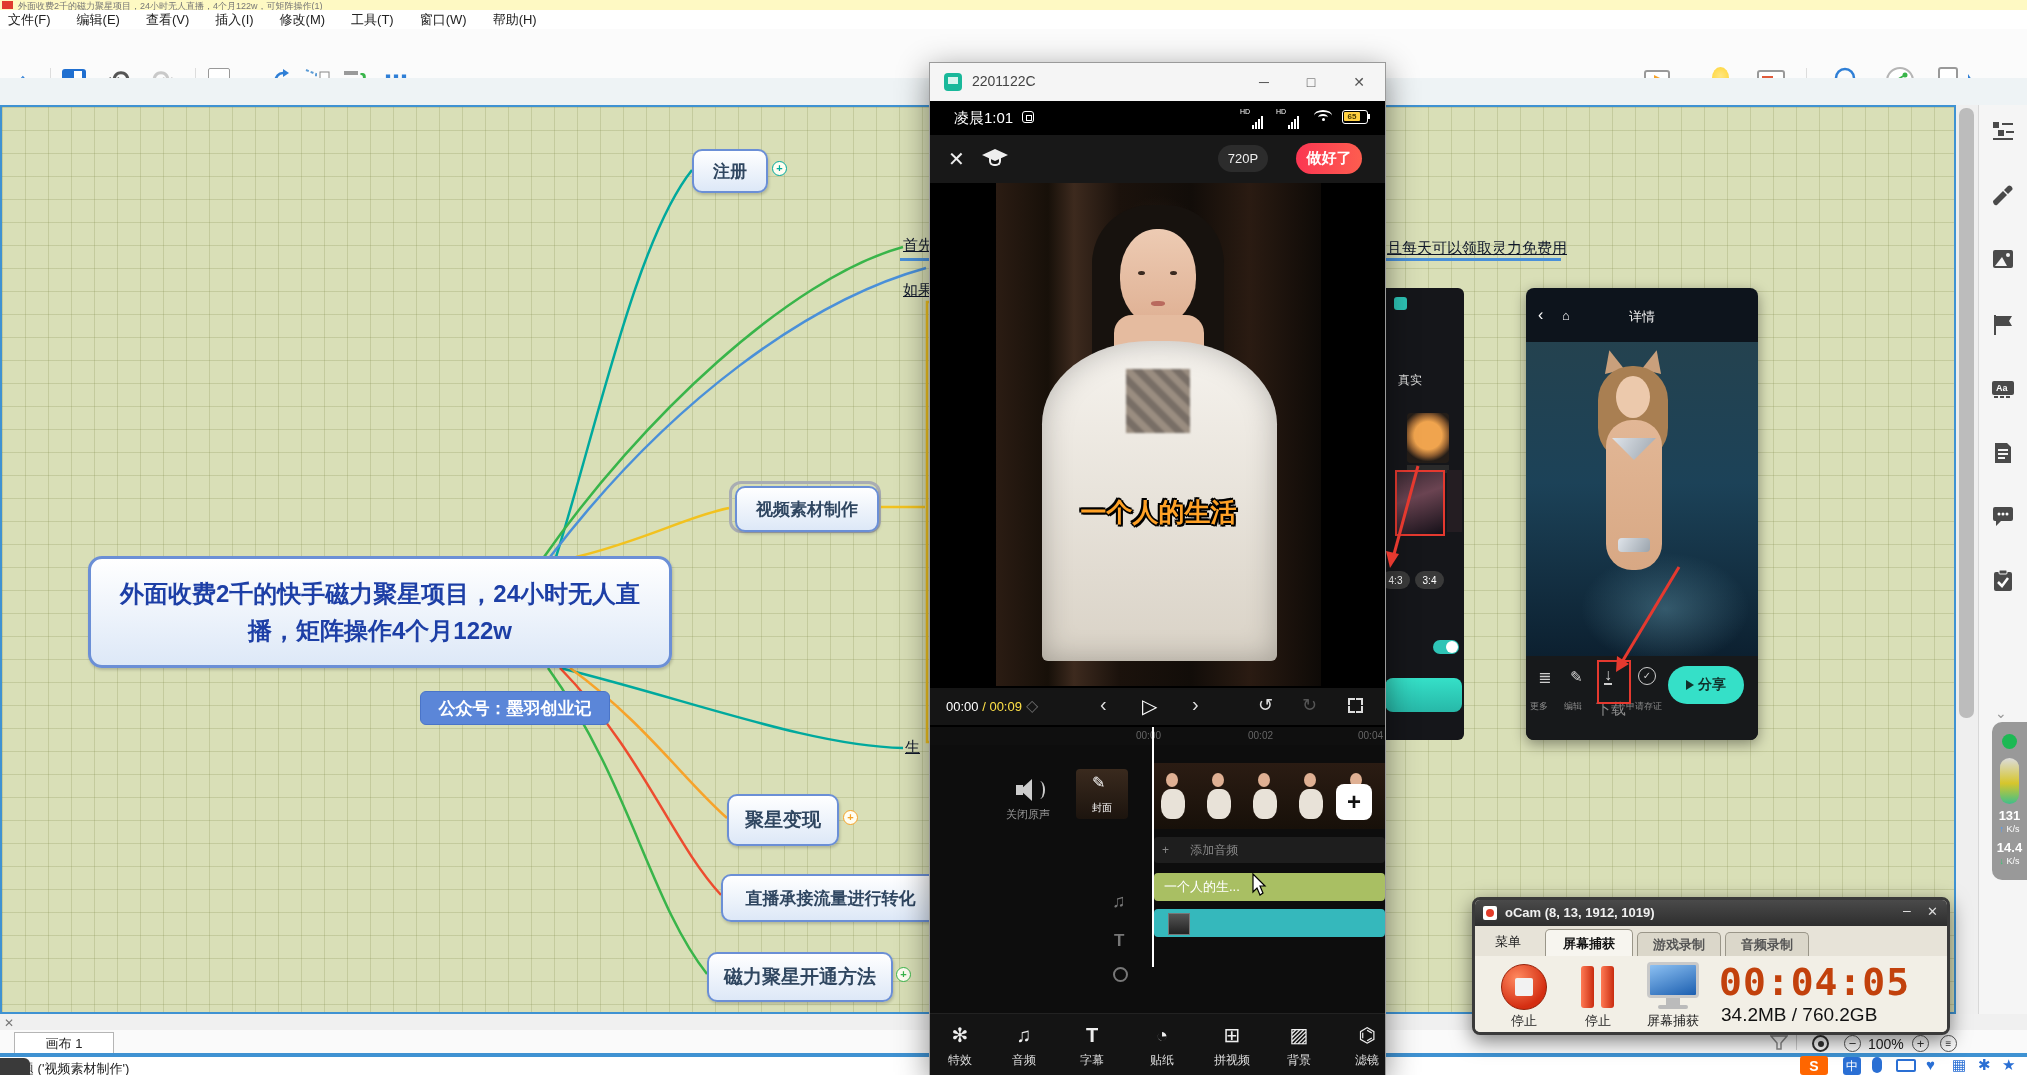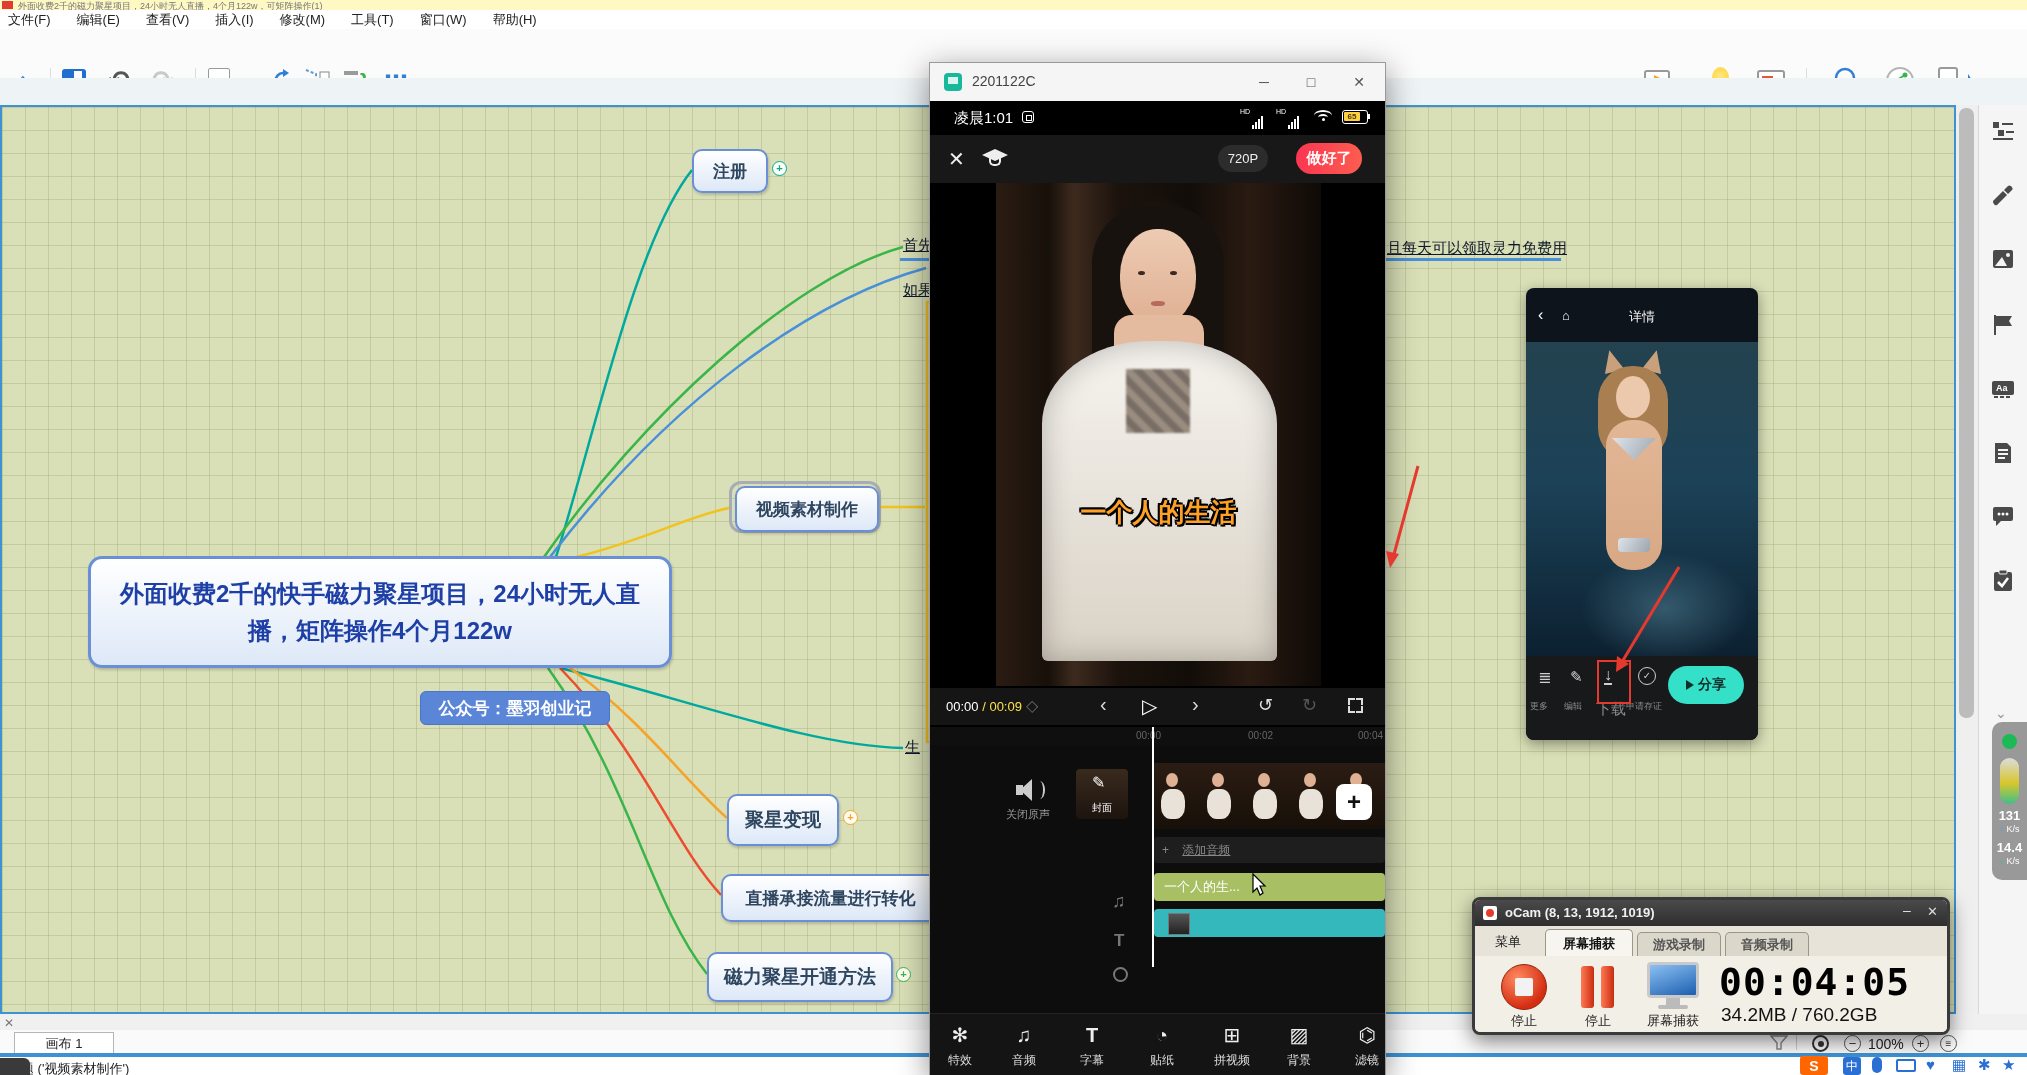--- a/index.html
+++ b/index.html
@@ -202,20 +202,34 @@
   <div class="mmnode" style="left:721px;top:874px;width:215px;height:44px;font-size:17px;">直播承接流量进行转化</div>
   <div class="expd" style="left:896px;top:967px;border:1.5px solid #39b54a;color:#39b54a;">+</div>
 
   <div class="ptext" style="left:903px;top:236px;">首先</div>
   <div class="ptext" style="left:903px;top:281px;">如果</div>
   <div class="ptext" style="left:1387px;top:239px;">且每天可以领取灵力免费用</div>
   <div class="ptext" style="left:905px;top:738px;">生</div>
   <div class="bl" style="left:900px;top:258px;width:33px;"></div>
   <div class="bl" style="left:1385px;top:258px;width:176px;"></div>
 
+  <div class="a" id="shotL">
+    <div class="a" style="left:42px;top:9px;width:13px;height:13px;background:#2ec4b6;border-radius:3px;"></div>
+    <div class="a" style="left:46px;top:84px;font-size:12px;color:#ddd;">真实</div>
+    <div class="a" style="left:55px;top:125px;width:42px;height:50px;border-radius:4px;background:radial-gradient(circle at 50% 45%, #f0a44e 0 40%, #8a5a2e 60%, #241d18 75%);"></div>
+    <div class="a" style="left:55px;top:177px;width:42px;height:8px;background:#2a2a2a;"></div>
+    <div class="a" style="left:43px;top:182px;width:46px;height:62px;border:2px solid #e53междуbox;border:2px solid #e5392f;background:linear-gradient(160deg,#3a2a33,#6b4452 40%,#141018);"></div>
+    <div class="a" style="left:95px;top:182px;width:15px;height:62px;background:#241d22;"></div>
+    <div class="pill" style="left:29px;top:283px;width:29px;height:18px;">4:3</div>
+    <div class="pill" style="left:63px;top:283px;width:29px;height:18px;">3:4</div>
+    <div class="a" style="left:81px;top:352px;width:26px;height:14px;border-radius:7px;background:#2ec4b6;">
+      <div class="a" style="left:13px;top:1px;width:12px;height:12px;border-radius:50%;background:#fff;"></div>
+    </div>
+    <div class="a" style="left:33px;top:390px;width:77px;height:34px;border-radius:8px;background:linear-gradient(180deg,#35e0c8,#27b8a8);"></div>
+  </div>
 
   <div class="a" id="shotR">
     <div class="a" style="left:12px;top:18px;color:#fff;font-size:16px;">‹</div>
     <div class="a" style="left:36px;top:20px;color:#fff;font-size:13px;">⌂</div>
     <div class="a" style="left:0;top:20px;width:232px;text-align:center;color:#eee;font-size:13px;">详情</div>
     <div class="a" style="left:0;top:54px;width:232px;height:314px;background:
         radial-gradient(120px 80px at 60% 85%, rgba(120,180,200,.35), transparent 70%),
         linear-gradient(180deg,#24424f 0%,#1c4258 45%,#0c2030 100%);">
       <div class="a" style="left:76px;top:8px;width:0;height:0;border-left:10px solid transparent;border-right:10px solid transparent;border-bottom:22px solid #c9a07c;transform:rotate(-14deg);"></div>
       <div class="a" style="left:118px;top:8px;width:0;height:0;border-left:10px solid transparent;border-right:10px solid transparent;border-bottom:22px solid #c9a07c;transform:rotate(14deg);"></div>
@@ -331,21 +345,21 @@
       <div class="a" style="left:184px;top:186px;color:#777;font-size:17px;font-weight:bold;">T</div>
       <div class="a" style="left:183px;top:222px;width:15px;height:15px;border:2px solid #777;border-radius:50%;box-sizing:border-box;"></div>
 
       <div class="a" style="left:224px;top:18px;width:231px;height:66px;overflow:hidden;white-space:nowrap;font-size:0;">
         <span class="frame"></span><span class="frame"></span><span class="frame"></span><span class="frame"></span><span class="frame"></span><span class="frame"></span>
       </div>
       <div class="a c" style="left:406px;top:39px;width:36px;height:36px;background:#fff;border-radius:8px;color:#111;font-size:24px;font-weight:bold;">+</div>
 
       <div class="a" style="left:224px;top:92px;width:231px;height:26px;background:#1e1e1e;border-radius:4px;color:#888;font-size:12px;line-height:26px;">
         <span style="margin-left:8px;">+</span>
-        <span style="margin-left:10px;text-decoration:underline;">添加音频</span>
+        <span style="margin-left:18px;">添加音频</span>
       </div>
       <div class="a" style="left:224px;top:128px;width:231px;height:28px;background:#a9bf63;border-radius:4px;color:#fff;font-size:13px;line-height:28px;">
         <span style="margin-left:10px;">一个人的生...</span>
       </div>
       <div class="a" style="left:224px;top:164px;width:231px;height:28px;background:#35b8bc;border-radius:4px;">
         <div class="a" style="left:14px;top:4px;width:20px;height:20px;background:linear-gradient(#555,#222);border:1px solid #777;"></div>
       </div>
       <div class="a" style="left:222px;top:-18px;width:2px;height:240px;background:#fff;z-index:2;"></div>
       <svg class="a" style="left:322px;top:128px;z-index:3;" width="18" height="24">
         <polygon points="1,1 1,19 5,15 8,22 11,20 8,13 13,13" fill="#fff" stroke="#000" stroke-width="1.2"></polygon>
@@ -408,21 +422,21 @@
         <div class="a" style="left:2px;top:0;width:13px;height:42px;background:linear-gradient(90deg,#ff7a54,#c92c10);border-radius:3px;"></div>
         <div class="a" style="left:22px;top:0;width:13px;height:42px;background:linear-gradient(90deg,#ff7a54,#c92c10);border-radius:3px;"></div>
       </div>
       <div class="a" style="left:100px;top:56px;width:46px;text-align:center;font-size:13px;color:#222;">停止</div>
       <div class="a" style="left:172px;top:6px;width:52px;height:48px;">
         <div class="a" style="left:0;top:0;width:52px;height:36px;background:linear-gradient(160deg,#8cc0f2,#1c5fb0);border:3px solid #c9c9c9;border-radius:4px;box-sizing:border-box;"></div>
         <div class="a" style="left:19px;top:36px;width:14px;height:7px;background:#bbb;"></div>
         <div class="a" style="left:11px;top:43px;width:30px;height:4px;background:#bbb;border-radius:2px;"></div>
       </div>
       <div class="a" style="left:160px;top:56px;width:76px;text-align:center;font-size:13px;color:#222;">屏幕捕获</div>
-      <div class="a" style="left:244px;top:4px;font-size:38px;font-weight:bold;color:#000000;font-family:'DejaVu Sans Mono',monospace;letter-spacing:1px;">00:04:05</div>
+      <div class="a" style="left:244px;top:4px;font-size:38px;font-weight:bold;color:#c2410c;font-family:'DejaVu Sans Mono',monospace;letter-spacing:1px;">00:04:05</div>
       <div class="a" style="left:246px;top:48px;font-size:19px;color:#111;">34.2MB / 760.2GB</div>
     </div>
   </div>
 
   <div class="a" id="vscroll"></div>
   <div class="a" id="vthumb"></div>
   <div class="a" id="sidebar">
     <svg class="sic" style="top:14px;" viewBox="0 0 24 24">
         <rect x="2" y="3" width="6" height="6" fill="#4a4a4a"></rect>
         <rect x="11" y="4" width="11" height="2" fill="#4a4a4a"></rect>

